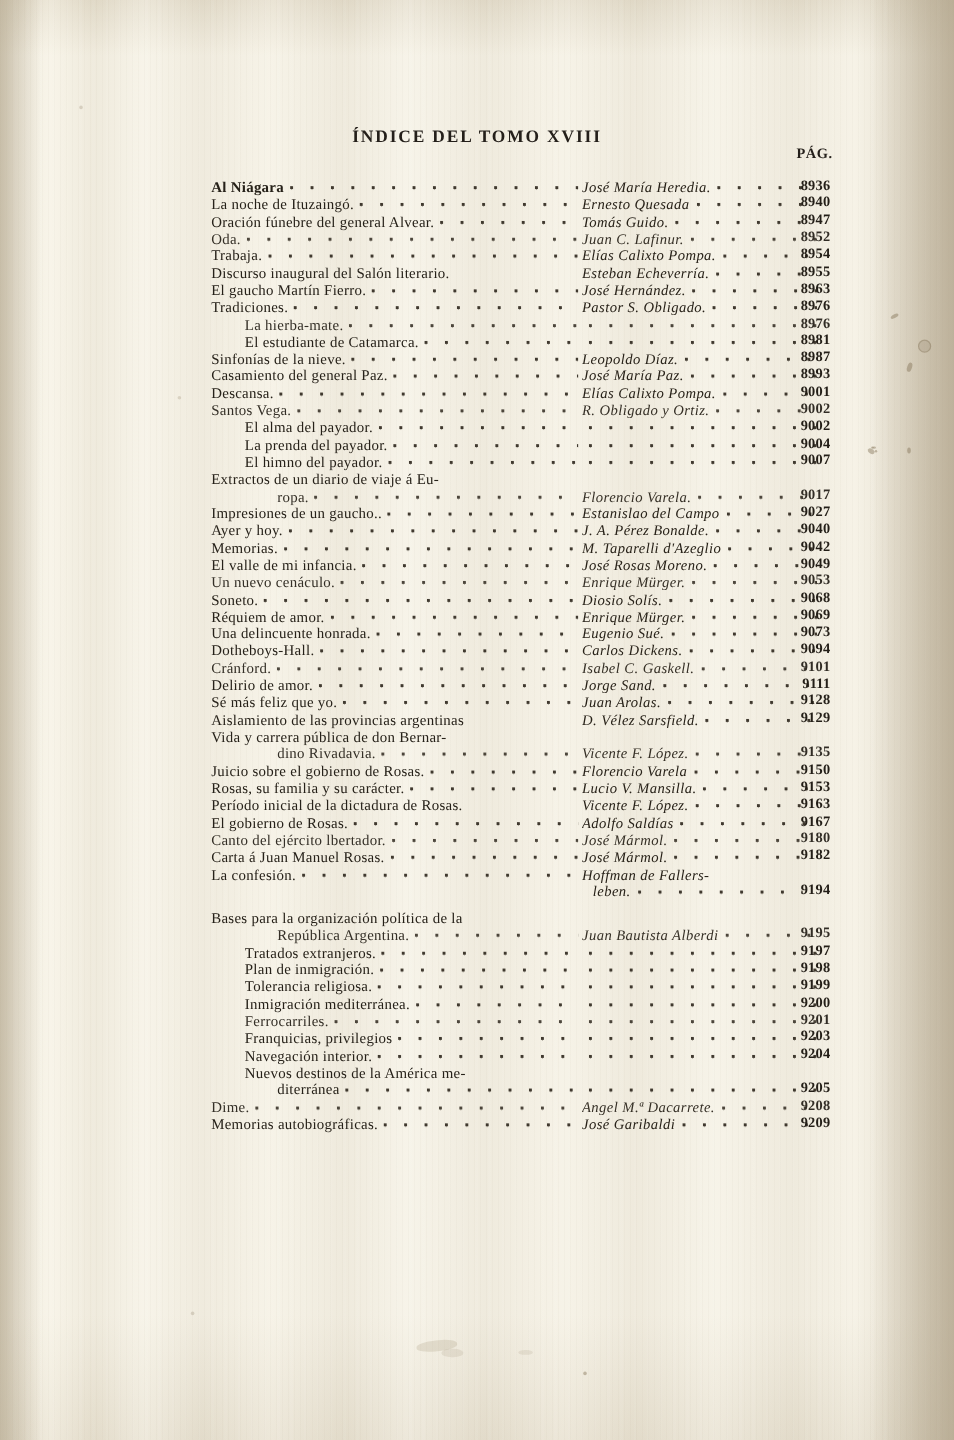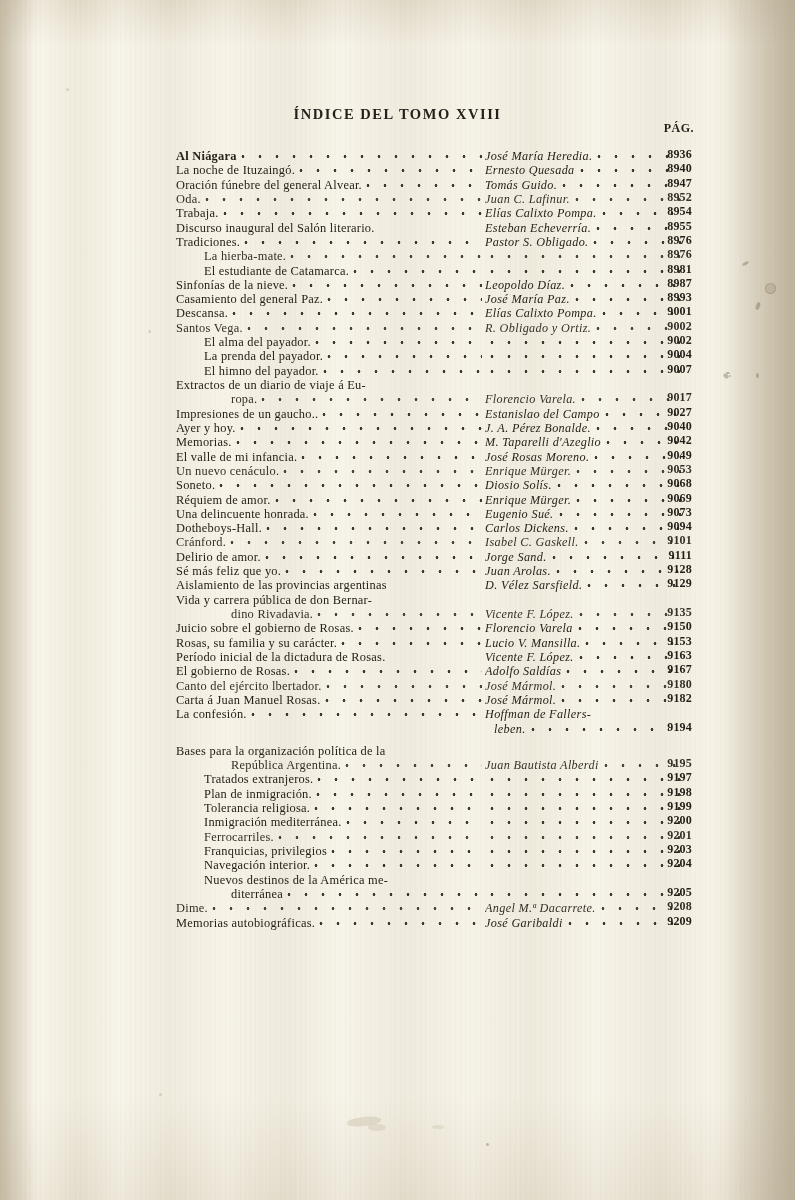--- a/index.html
+++ b/index.html
@@ -282,20 +282,31 @@
             <span class="leader none"></span>
           </div>
           <div class="acol">
             <span class="atext">Esteban Echeverría.</span>
             <span class="leader"></span>
           </div>
           <div class="pcol">8955</div>
         </div>
         <div class="row">
           <div class="tcol">
+            <span class="ttext">El gaucho Martín Fierro.</span>
+            <span class="leader"></span>
+          </div>
+          <div class="acol">
+            <span class="atext">José Hernández.</span>
+            <span class="leader"></span>
+          </div>
+          <div class="pcol">8963</div>
+        </div>
+        <div class="row">
+          <div class="tcol">
             <span class="ttext">Tradiciones.</span>
             <span class="leader"></span>
           </div>
           <div class="acol">
             <span class="atext">Pastor S. Obligado.</span>
             <span class="leader"></span>
           </div>
           <div class="pcol">8976</div>
         </div>
         <div class="row ind1 ink-soft">

